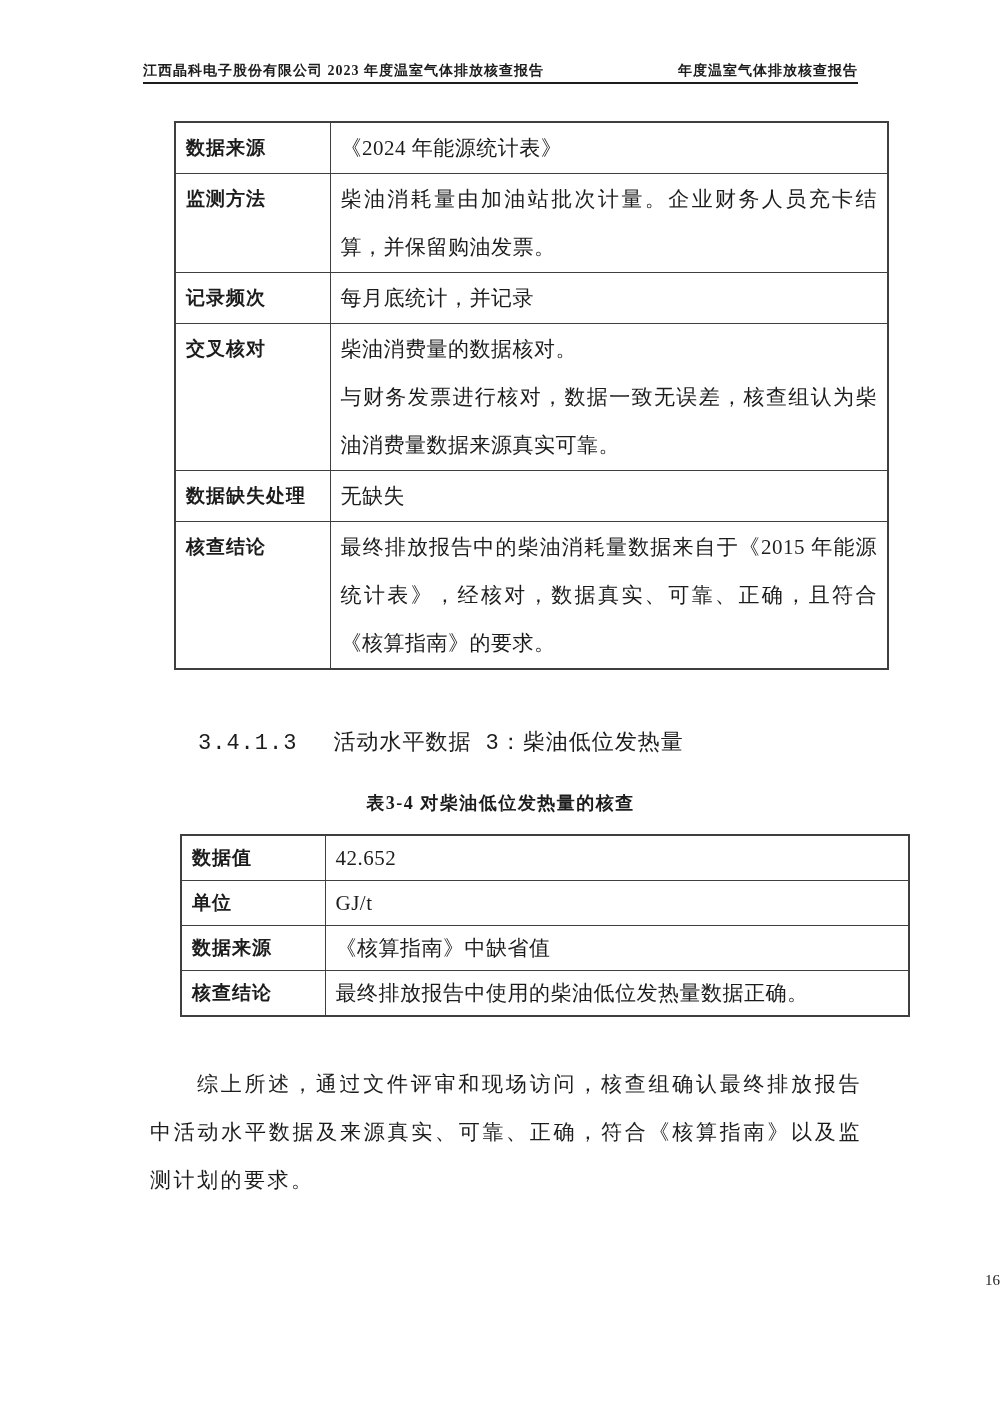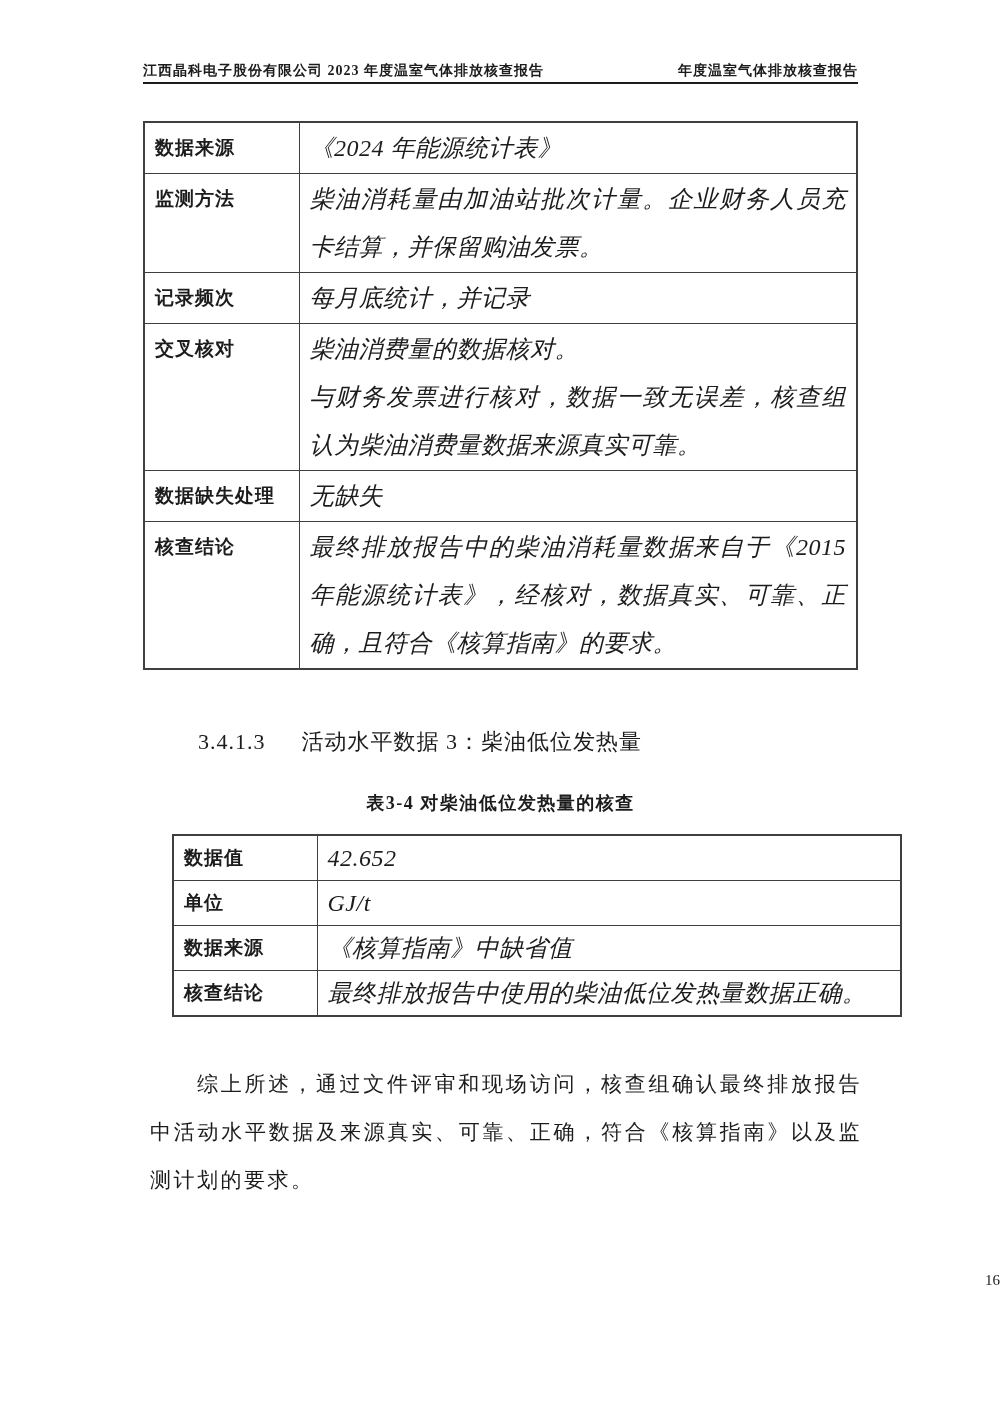--- a/index.html
+++ b/index.html
@@ -15,40 +15,40 @@
   
   .header {
     position: absolute; left: 143px; top: 62px; width: 715px;
     display: flex; justify-content: space-between; align-items: flex-end;
     font-size: 14px; font-weight: bold; letter-spacing: 1px;
     padding-bottom: 2px; border-bottom: 2px solid #1c1c1c;
   }
 
   
   table { border-collapse: collapse; table-layout: fixed; background: #fff; }
-  .vtable { position: absolute; border: 2px solid #3f3f3f; }
+  .vtable { position: absolute; border: 2px solid #3f3f3f; margin-left: 31px; }
   .vtable td { border: 1px solid #3f3f3f; vertical-align: top; padding: 1px 10px; }
   .vtable .label-cell {
     font-weight: bold; font-size: 19px; letter-spacing: 1px;
     line-height: 48px; white-space: nowrap;
   }
-  .vtable .content-cell { font-size: 24px; letter-spacing: 0.5px; line-height: 48px; font-style: italic; }
+  .vtable .content-cell { font-size: 21px; letter-spacing: 0.5px; line-height: 48px; }
   .vtable .content-cell > div { text-align: justify; text-justify: inter-character; }
 
   .table1 { left: 143px; top: 121px; width: 715px; }
   .table1 .label-cell { width: 155px; }
 
-  .table2 { left: 172px; top: 834px; width: 730px; }
+  .table2 { left: 149px; top: 834px; width: 730px; }
   .table2 .label-cell { width: 144px; line-height: 42px; }
   .table2 .content-cell { line-height: 42px; }
 
   
   .section-heading {
     position: absolute; left: 198px; top: 727px;
-    font-size: 22px; letter-spacing: 1px; white-space: nowrap;
+    font-size: 22px; letter-spacing: 1px; white-space: nowrap; font-family: Liberation Mono, monospace;
   }
   .section-heading .sec-title { margin-left: 36px; }
 
   
   .table-caption {
     position: absolute; left: 143px; top: 791px; width: 715px;
     text-align: center; font-weight: bold; font-size: 18px; letter-spacing: 1.5px;
   }
 
   

